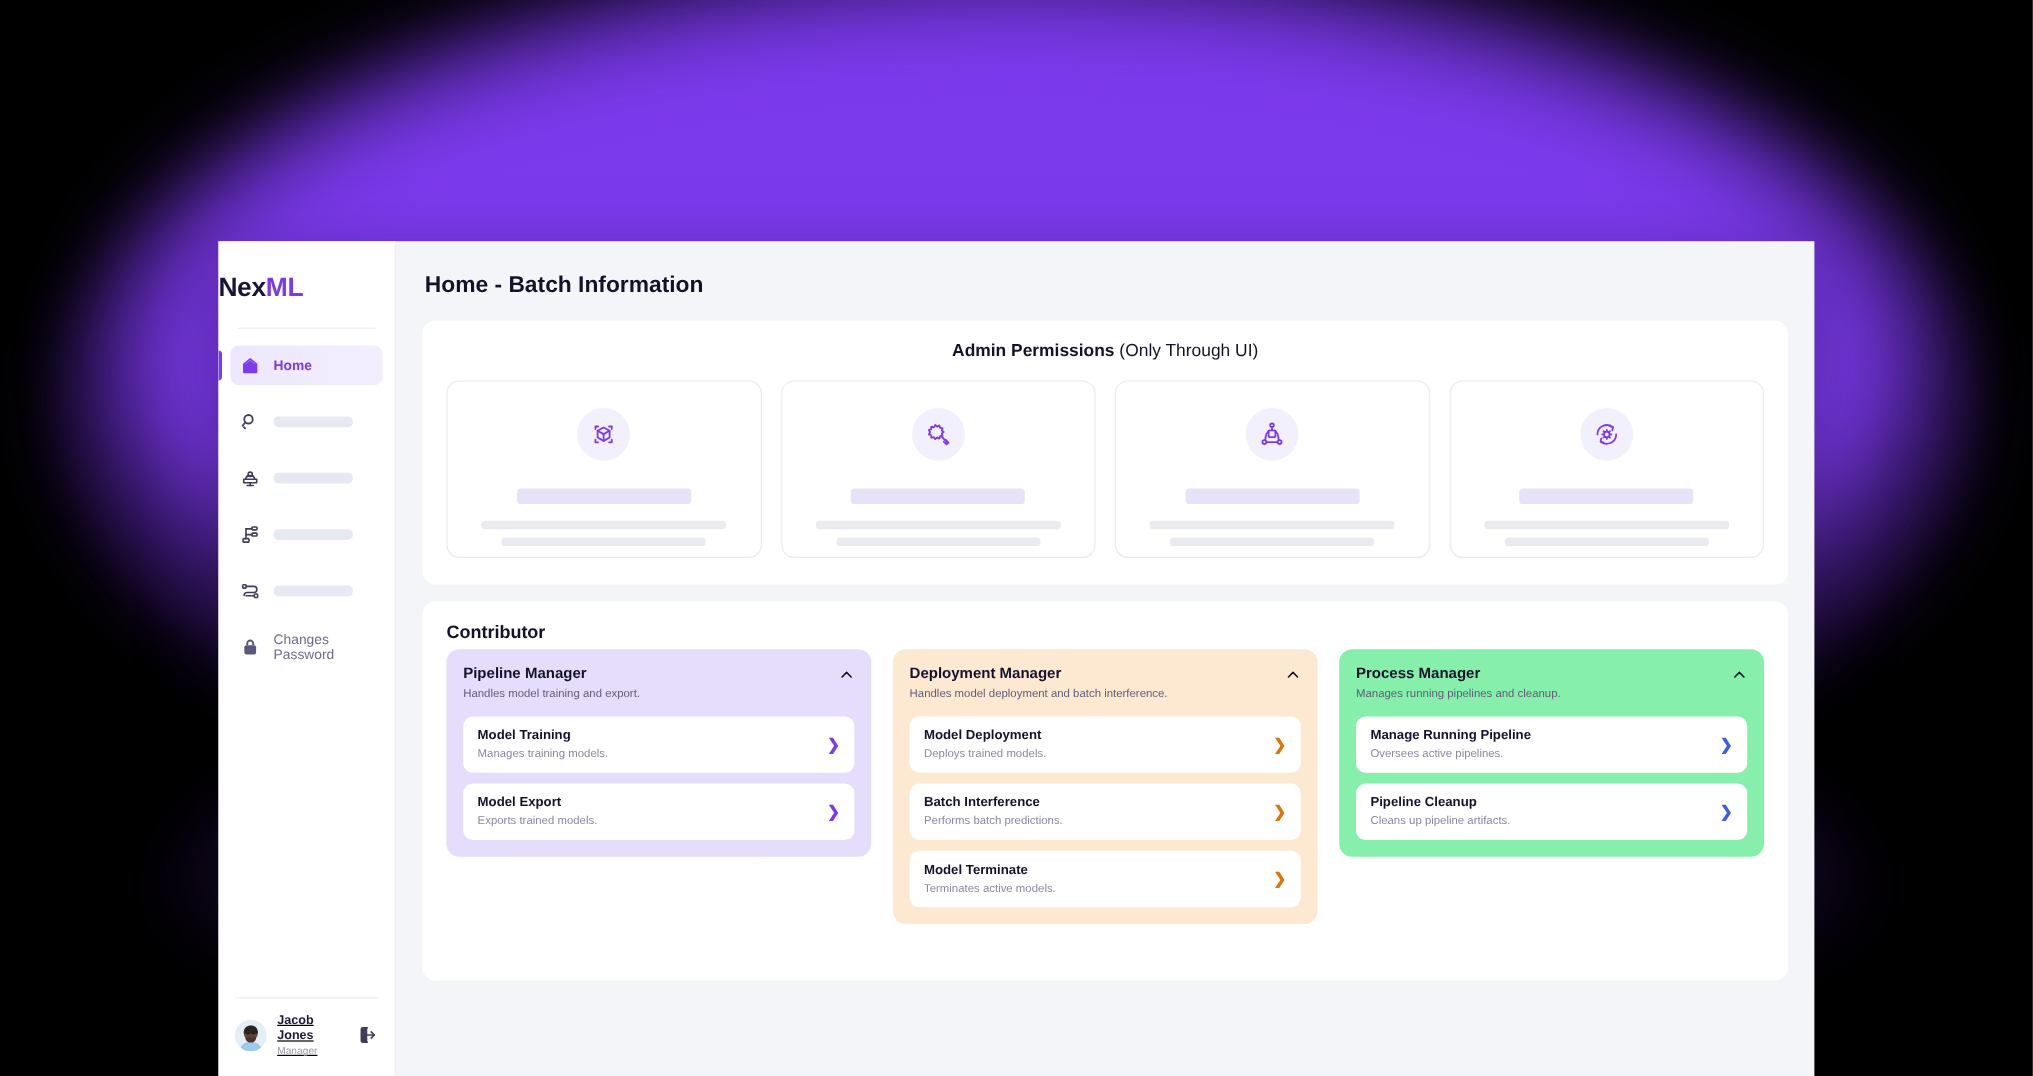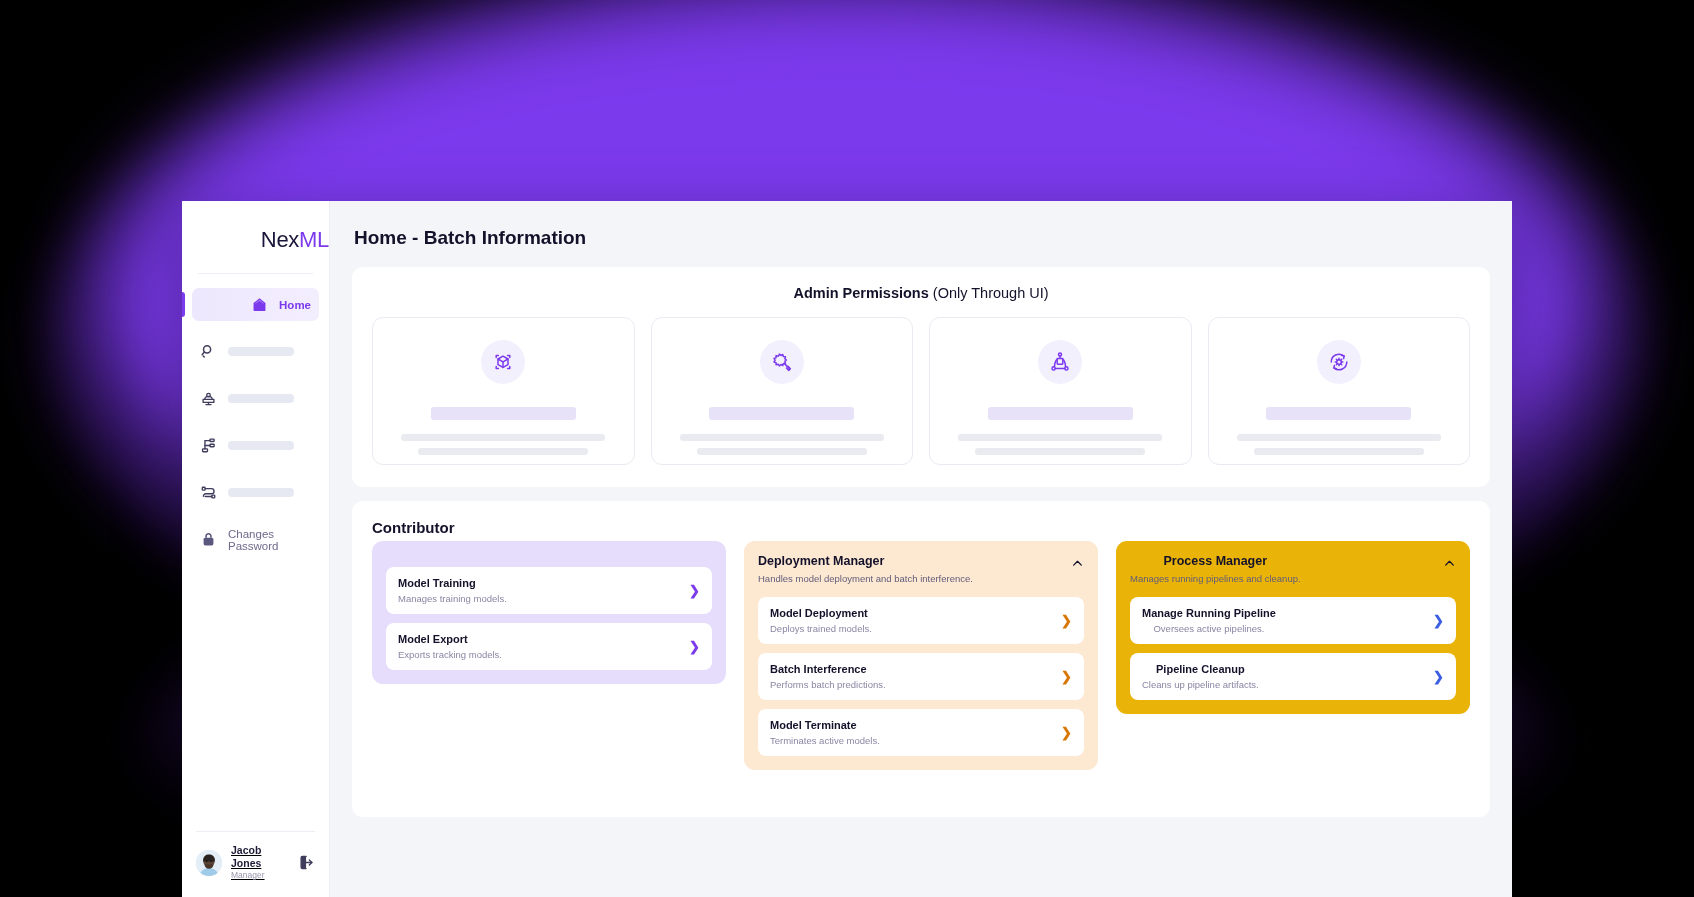--- a/index.html
+++ b/index.html
@@ -54,41 +54,40 @@
   
   #sidebar {
     width:148px;
     background:#fff;
     position:relative;
     display:flex; flex-direction:column;
     flex:0 0 148px;
     border-right:1px solid #eceef4;
   }
   .brand {
-    font-size:22px; font-weight:normal;
+    font-size:22px; font-weight:bold;
     letter-spacing:-.3px;
-    text-align:right;
+    text-align:left;
     padding:26px 0 0 0;
     color:#181538;
   }
   .brand .ml { color:#7c3aed; }
   .brand-rule { height:1px; background:#eceef4; margin:20px 16px 14px 16px; }
 
   .nav { padding:0 10px; }
   .nav-item {
     display:flex; align-items:center; gap:11px;
     height:33px; padding:0 8px;
     border-radius:7px;
     margin-bottom:4px;
     cursor:pointer;
   }
   .nav-item.active {
     background:linear-gradient(90deg,#ede7fd 0%,#f3eefe 100%);
     position:relative;
-    justify-content:flex-end;
   }
   .nav-item.active::before{
     content:""; position:absolute; left:-10px; top:4px;
     width:3px; height:25px; background:#7c3aed; border-radius:0 3px 3px 0;
   }
   .nav-item .ico { width:17px; height:17px; flex:0 0 17px; display:block; }
   .nav-item .lbl { font-size:11.5px; color:#6f6a8d; font-weight:500; }
   .nav-item.active .lbl { color:#7c3aed; font-weight:600; }
   .skel-nav { height:9px; border-radius:4px; background:#e7e9f2; flex:1; max-width:66px; }
   .nav-gap { height:10px; }
@@ -163,21 +162,21 @@
     padding:10px 12px;
     display:flex; align-items:center; justify-content:space-between;
     cursor:pointer;
   }
   .mi-name { font-size:11px; font-weight:bold; color:#14122b; }
   .mi-desc { font-size:9.5px; color:#8a86a3; margin-top:4px; }
   .mi-arrow { font-size:13px; font-weight:bold; line-height:1; }
 
   .c-purple { background:#e6dcfb; }
   .c-orange { background:#fde8d2; }
-  .c-blue   { background:#eab308;text-align:center; }
+  .c-blue   { background:#86efac; }
   .c-green  { background:#bce9c8; }
   .a-purple { color:#7c3aed; }
   .a-orange { color:#d97706; }
   .a-blue   { color:#3b5fe0; }
 </style>
 </head>
 <body>
 
 <div id="glow-layer">
   <div class="glow-soft"></div>
@@ -372,32 +371,43 @@
 
       </div>
     </section>
 
     <section class="panel" id="contributor-panel">
       <div class="sec-title">Contributor</div>
 
       <div class="mgr-grid">
 
         <div class="mgr-card c-purple">
+          <div class="mgr-head">
+            <div>
+              <div class="mgr-title">Pipeline Manager</div>
+              <div class="mgr-sub">Handles model training and export.</div>
+            </div>
+            <span class="chev">
+              <svg viewBox="0 0 24 24" fill="none" stroke="#14122b" stroke-width="2.4" stroke-linecap="round" stroke-linejoin="round">
+                  <path d="m5 15 7-7 7 7"></path>
+                </svg>
+            </span>
+          </div>
           <div class="mgr-items">
             <div class="mgr-item">
               <div>
                 <div class="mi-name">Model Training</div>
                 <div class="mi-desc">Manages training models.</div>
               </div>
               <span class="mi-arrow a-purple">❯</span>
             </div>
             <div class="mgr-item">
               <div>
                 <div class="mi-name">Model Export</div>
-                <div class="mi-desc">Exports tracking models.</div>
+                <div class="mi-desc">Exports trained models.</div>
               </div>
               <span class="mi-arrow a-purple">❯</span>
             </div>
           </div>
         </div>
 
         <div class="mgr-card c-orange">
           <div class="mgr-head">
             <div>
               <div class="mgr-title">Deployment Manager</div>

